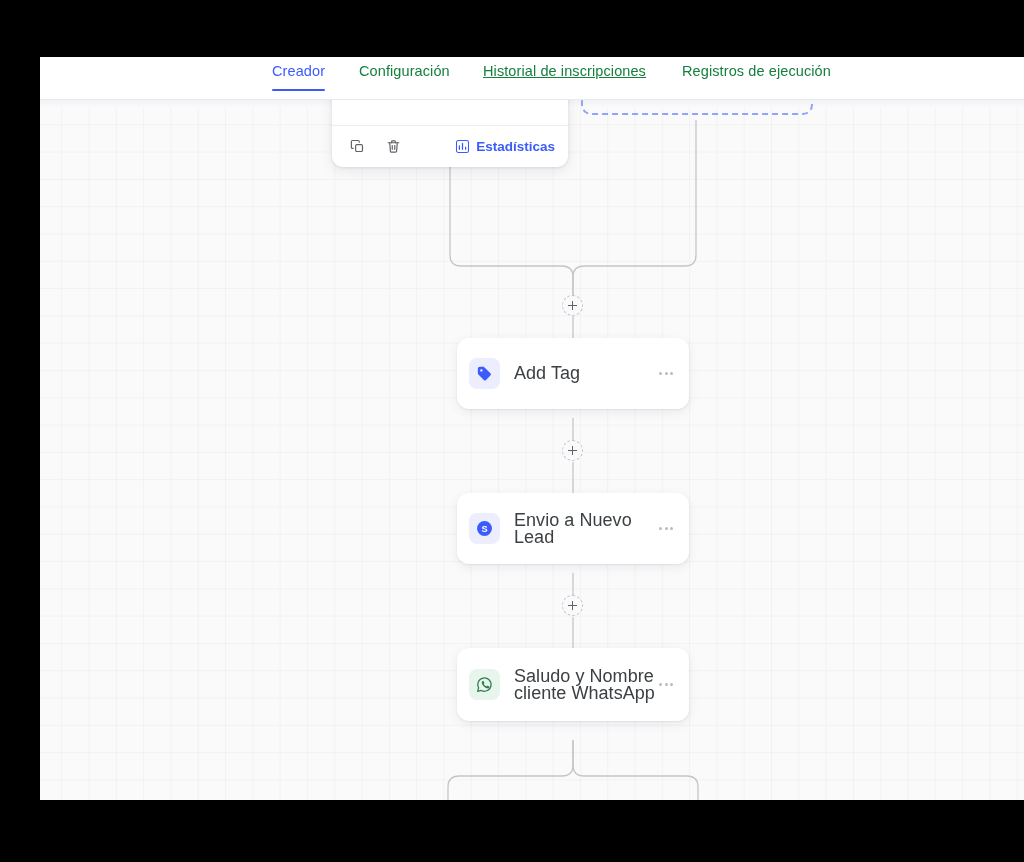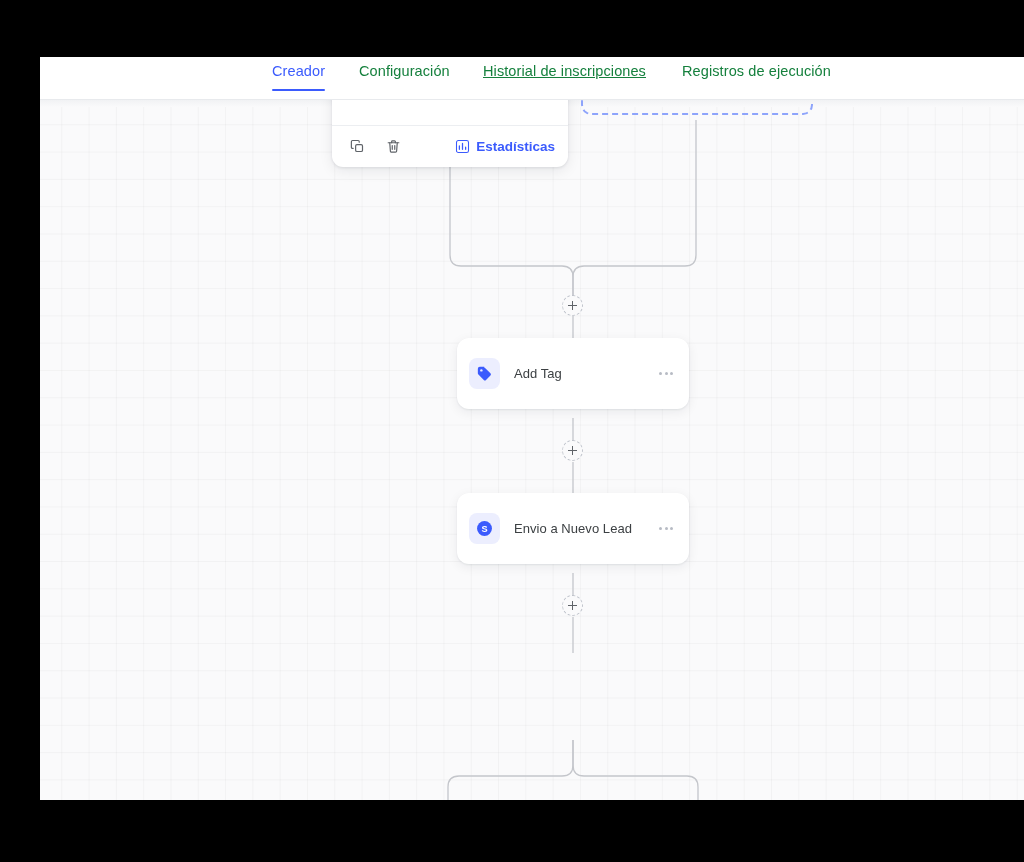--- a/index.html
+++ b/index.html
@@ -140,21 +140,21 @@
   .node-icon {
     width: 31px; height: 31px;
     border-radius: 8px;
     display: flex; align-items: center; justify-content: center;
     flex: 0 0 31px;
   }
   .node-icon.violet { background: #eceefe; }
   .node-icon.green  { background: #e8f5ec; }
   .node-label {
     margin-left: 14px;
-    font-size: 13px;
+    font-size: 18px;
     color: #3c4043;
     line-height: 17px;
     flex: 1;
     letter-spacing: .05px;
   }
   .node-menu {
     width: 22px; height: 22px;
     display: flex; align-items: center; justify-content: center;
     gap: 2.5px; flex: 0 0 22px;
     cursor: pointer;
@@ -258,15 +258,29 @@
         </svg>
       </div>
       <div class="node-label">Envio a Nuevo Lead</div>
       <div class="node-menu">
           <i></i>
           <i></i>
           <i></i>
         </div>
     </div>
 
+    <div class="node" style="left:417px; top:548px; height:73px;">
+      <div class="node-icon green">
+        <svg width="19" height="19" viewBox="0 0 24 24" fill="none" stroke="#2e7d4f" stroke-width="1.6">
+          <path d="M3.3 20.7l1.25-4.48A8.4 8.4 0 1 1 7.9 19.5L3.3 20.7z" stroke-linejoin="round"></path>
+          <path d="M9.1 8.1c.22-.5.45-.5.68-.5h.55c.2 0 .46.03.67.55l.72 1.78c.1.25.06.46-.07.65l-.42.55c-.13.17-.16.33-.05.54a6.4 6.4 0 0 0 2.95 2.6c.22.1.4.07.55-.08l.6-.6c.17-.17.36-.2.57-.12l1.73.85c.25.12.4.26.4.5v.67c0 .54-.4.95-.8 1.1-1.1.42-2.2.2-3.4-.3a10 10 0 0 1-4.9-5c-.4-1-.5-2.1-.07-3.08z" fill="#2e7d4f" stroke="none"></path>
+        </svg>
+      </div>
+      <div class="node-label">Saludo y Nombre cliente WhatsApp</div>
+      <div class="node-menu">
+          <i></i>
+          <i></i>
+          <i></i>
+        </div>
+    </div>
 
   </div>
 </div>
 
 </body></html>

